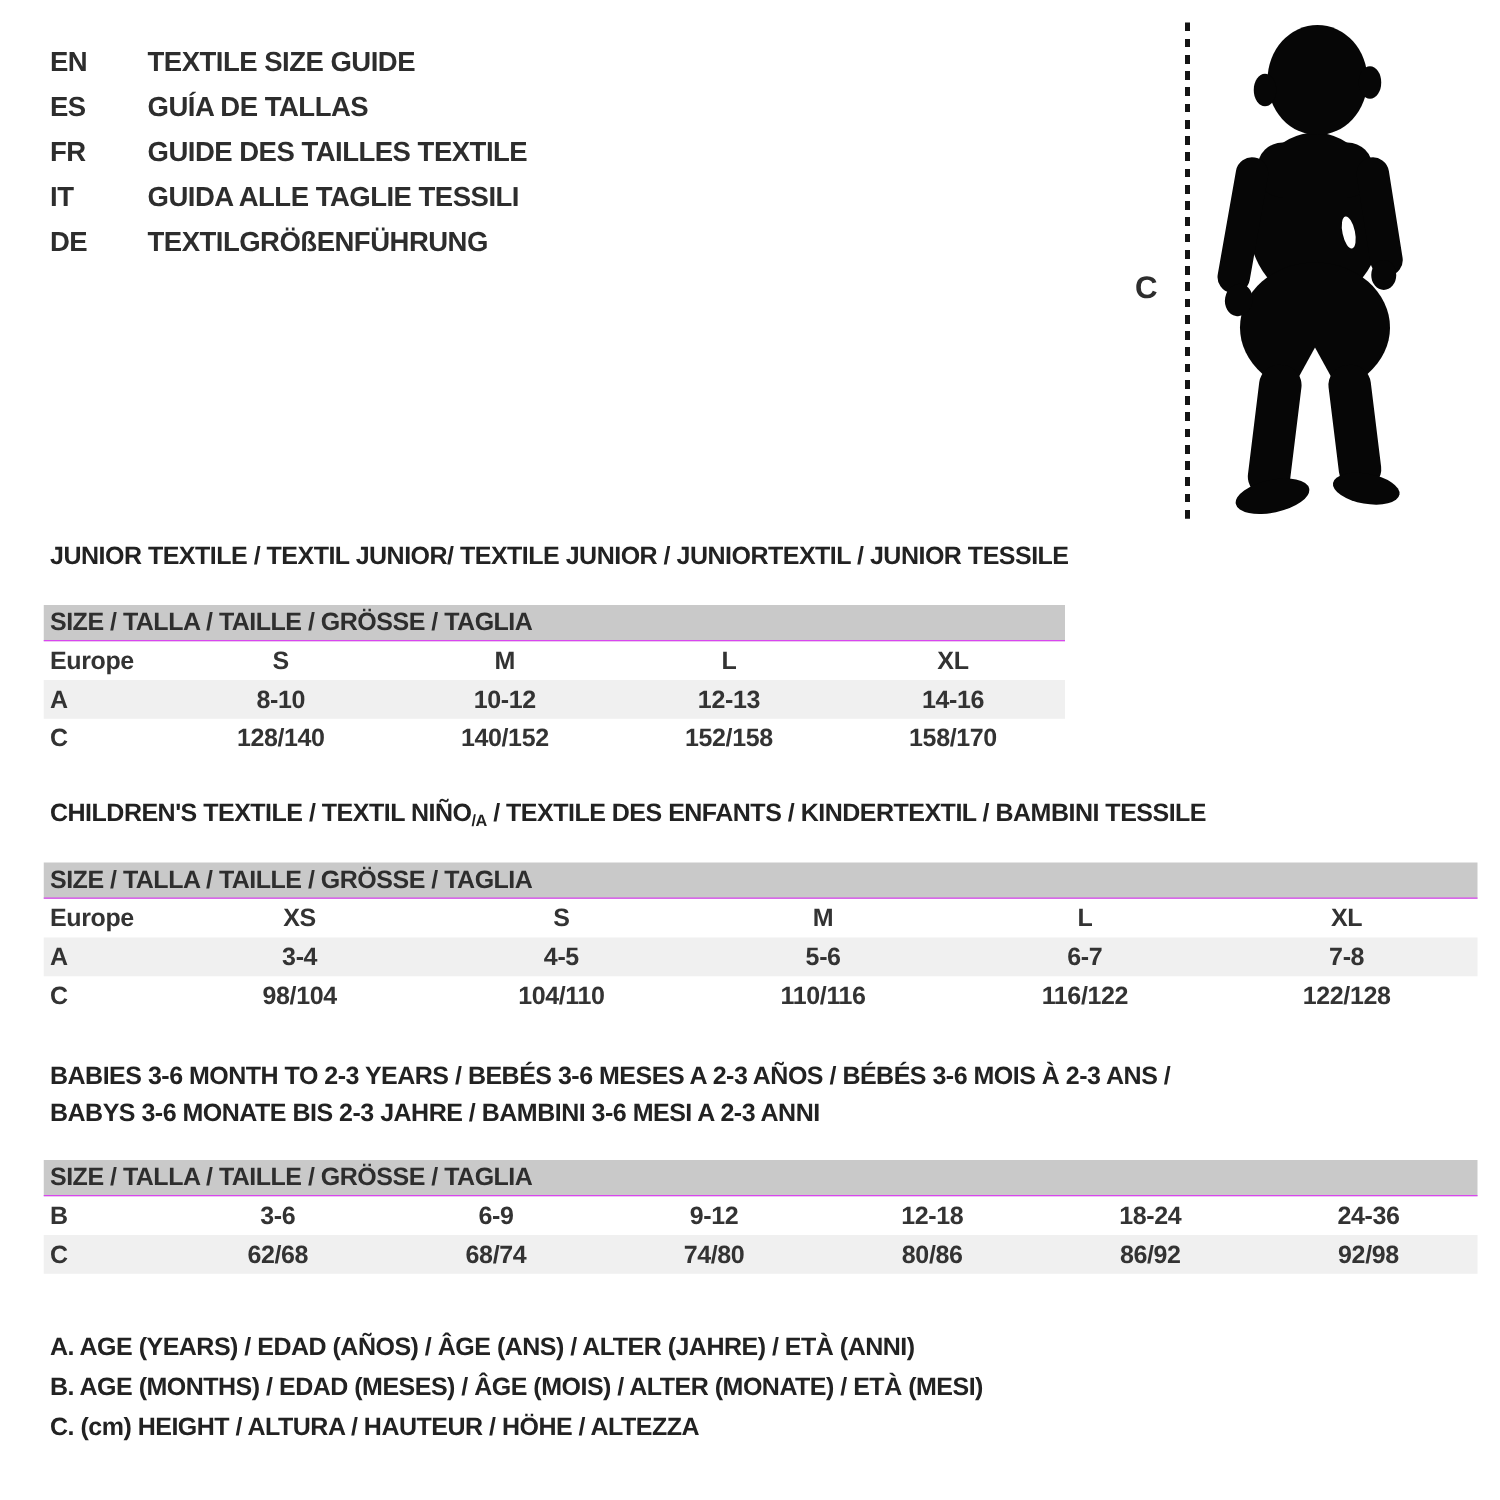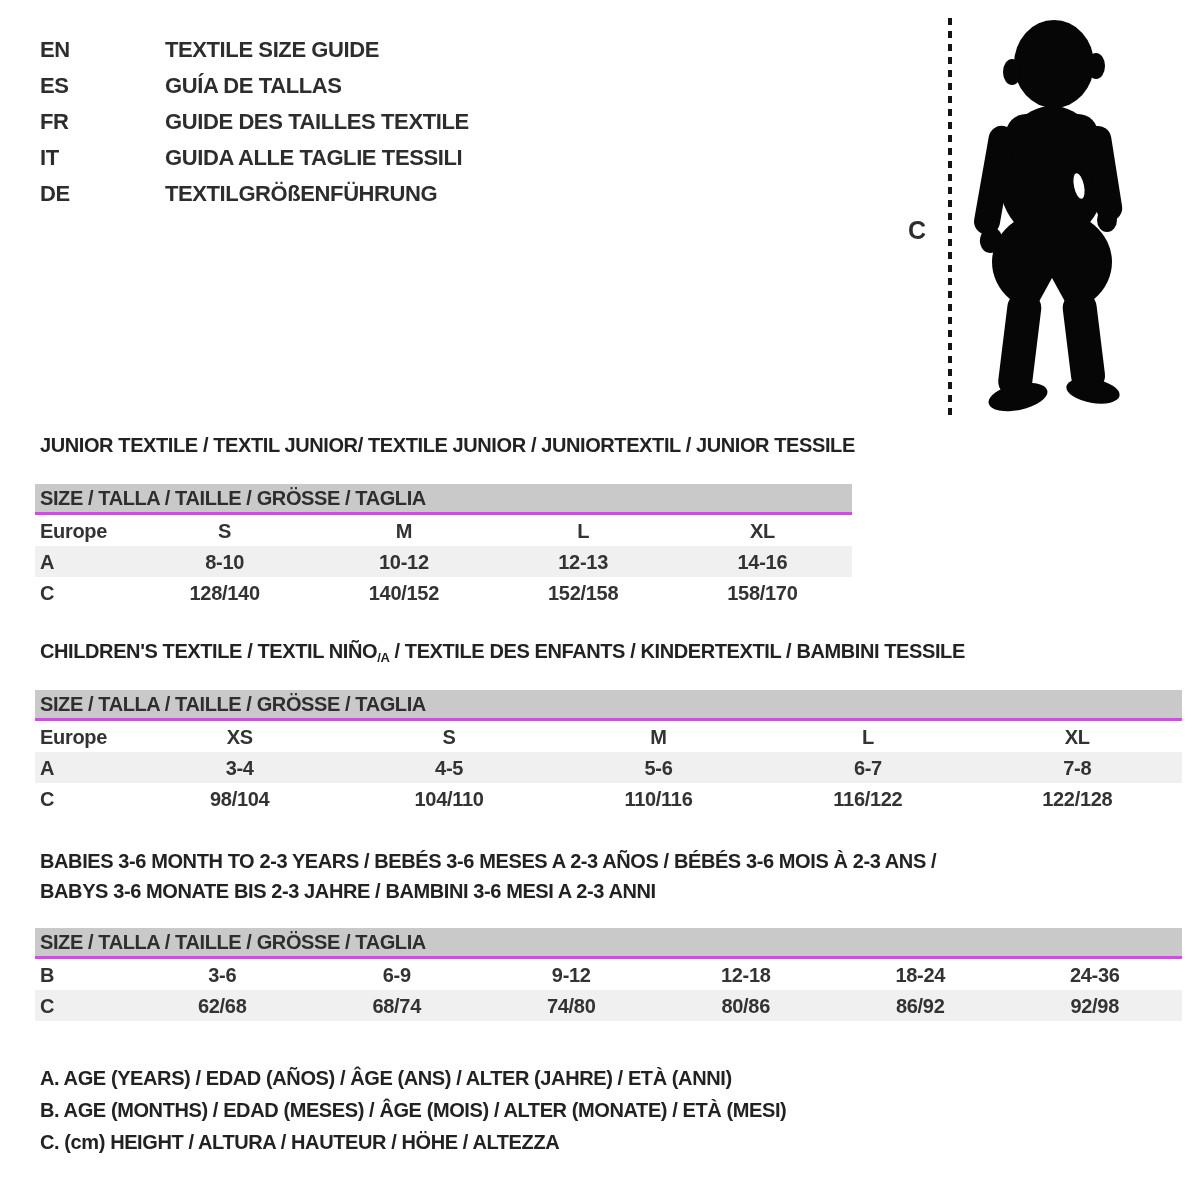--- a/index.html
+++ b/index.html
@@ -9,21 +9,21 @@
     font-family:"Liberation Sans", sans-serif;
     color:#2d2d2d;
     -webkit-font-smoothing:antialiased;
   }
   .page{position:relative;width:1200px;height:1200px;overflow:hidden;background:#fff;}
 
   
   .lang-block{position:absolute;left:40px;top:32px;}
   .lang-row{display:flex;height:36px;align-items:center;}
   .lang-code{display:inline-block;width:78px;font-size:22px;font-weight:bold;letter-spacing:-0.4px;}
-  .lang-title{font-size:22px;font-weight:bold;letter-spacing:-0.4px;white-space:nowrap;margin-left:47px;}
+  .lang-title{font-size:22px;font-weight:bold;letter-spacing:-0.4px;white-space:nowrap;}
 
   
   .height-line{
     position:absolute;left:948px;top:18px;width:4px;height:397px;
     background:repeating-linear-gradient(to bottom,#141414 0 7px,transparent 7px 13px);
   }
   .height-label{position:absolute;left:908px;top:216px;font-size:25px;font-weight:bold;}
   .toddler-svg{position:absolute;left:966px;top:14px;}
 
   
@@ -35,21 +35,21 @@
   .t-children{top:640px;}
   .t-babies{top:846px;line-height:30px;}
   .title-sub{font-size:13px;vertical-align:-4px;font-weight:bold;}
 
   
   .size-table{position:absolute;left:35px;}
   .tbl-junior{top:484px;width:817px;}
   .tbl-children{top:690px;width:1147px;}
   .tbl-babies{top:928px;width:1147px;}
   .thead{
-    height:28px;line-height:28px;background:#c9c9c9;border-bottom:3px solid #d946ef;
+    height:28px;line-height:28px;background:#c9c9c9;border-bottom:1px solid #d946ef;
     font-size:20px;font-weight:bold;letter-spacing:-0.4px;color:#2e2e2e;
     padding-left:5px;white-space:nowrap;
   }
   .trow{display:grid;height:31px;line-height:33px;font-size:20px;font-weight:bold;letter-spacing:-0.3px;color:#333;}
   .tbl-junior .trow{grid-template-columns:100px repeat(4,1fr);}
   .tbl-children .trow{grid-template-columns:100px repeat(5,1fr);}
   .tbl-babies .trow{grid-template-columns:100px repeat(6,1fr);}
   .bg-alt{background:#f0f0f0;}
   .rlabel{text-align:left;padding-left:5px;}
   .cell{text-align:center;}

